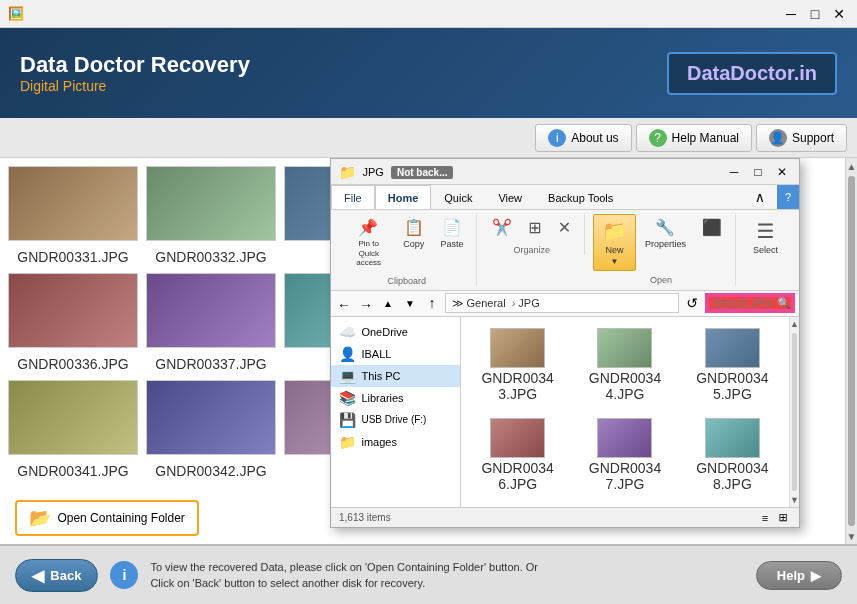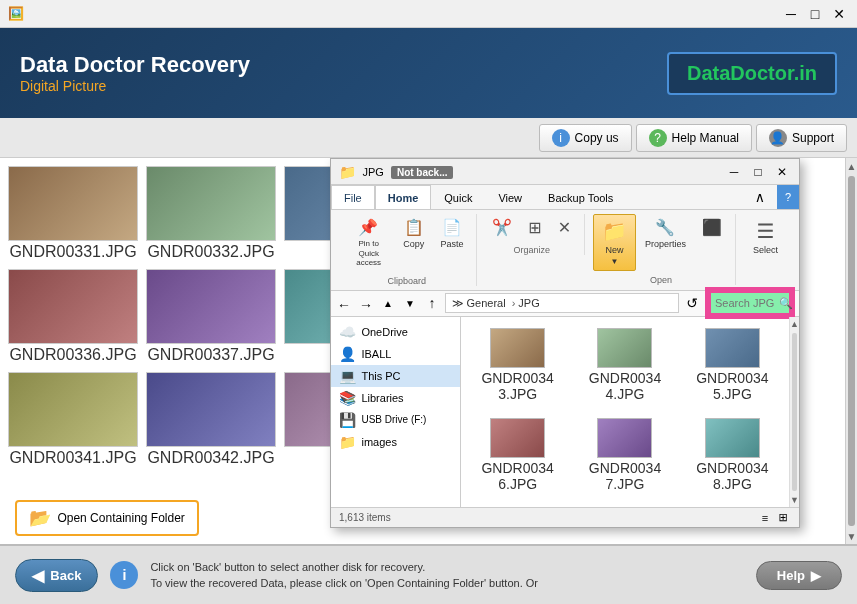--- a/index.html
+++ b/index.html
@@ -32,21 +32,21 @@
     .app-logo-brand {
       margin-left: auto;
       background: #1a3a5c;
       border: 2px solid #4a90d9;
       color: white;
       font-size: 20px;
       font-weight: bold;
       padding: 8px 18px;
       border-radius: 4px;
     }
-    .app-logo-brand span { color: #22c55e; }
+    .app-logo-brand span { color: #c4b5fd; }
 
     
     .top-nav {
       background: #e8e8e8;
       height: 40px;
       display: flex;
       align-items: center;
       justify-content: flex-end;
       padding: 0 10px;
       border-bottom: 1px solid #ccc;
@@ -76,21 +76,21 @@
       position: relative;
     }
     .photo-row { display: flex; gap: 8px; }
     .photo-item { text-align: center; }
     .photo-thumb {
       width: 130px; height: 75px;
       background: #ddd;
       overflow: hidden;
       border: 1px solid #ccc;
     }
-    .photo-label { font-size: 16px; margin-top: 2px; color: #333; }
+    .photo-label { font-size: 14px; margin-top: 8px; color: #333; }
 
     
     .ph1 { background: linear-gradient(135deg, #8a6a4a, #c4a882); }
     .ph2 { background: linear-gradient(135deg, #6a8a6a, #a0c4a0); }
     .ph3 { background: linear-gradient(135deg, #4a6a8a, #7090b0); }
     .ph4 { background: linear-gradient(135deg, #8a4a4a, #c08080); }
     .ph5 { background: linear-gradient(135deg, #6a4a8a, #a080c0); }
     .ph6 { background: linear-gradient(135deg, #4a8a8a, #80c0c0); }
     .ph7 { background: linear-gradient(135deg, #8a8a4a, #c0c080); }
     .ph8 { background: linear-gradient(135deg, #4a4a8a, #8080c0); }
@@ -236,23 +236,23 @@
       border: 1px solid #ccc;
       background: #fff;
       font-size: 11px;
       padding: 0 6px;
       display: flex;
       align-items: center;
     }
     .addr-path-seg { color: #333; }
     .addr-path-arrow { color: #666; margin: 0 3px; }
     .addr-search {
-      height: 32px;
-      border: 6px solid #ec4899;
-      background: #86efac;
+      height: 20px;
+      border: 4px solid #ec4899;
+      background: #ef4444;
       font-size: 11px;
       padding: 0 4px;
       display: flex; align-items: center; gap: 4px;
       width: 90px;
     }
     .addr-search input {
       border: none; outline: none; font-size: 11px; width: 60px; background: transparent;
     }
 
     
@@ -426,21 +426,21 @@
     <div class="app-logo-sub">Digital Picture</div>
   </div>
   <div class="app-logo-brand">
     <span>DataDoctor.in</span>
   </div>
 </div>
 
 <div class="top-nav">
   <button class="nav-btn">
     <span class="nav-btn-icon info">i</span>
-    <span>Copy us</span>
+    <span>About us</span>
   </button>
   <button class="nav-btn">
     <span class="nav-btn-icon help">?</span>
     <span>Help Manual</span>
   </button>
   <button class="nav-btn">
     <span class="nav-btn-icon support">👤</span>
     <span>Support</span>
   </button>
 </div>
@@ -684,20 +684,20 @@
   </div>
 </div>
 
 <div class="bottom-bar">
   <button class="back-btn">
     <span class="back-arrow">◀</span>
     <span>Back</span>
   </button>
   <div class="info-icon-circle">i</div>
   <div class="bottom-message">
+    <div>To view the recovered Data, please click on 'Open Containing Folder' button. Or</div>
     <div>Click on 'Back' button to select another disk for recovery.</div>
-    <div>To view the recovered Data, please click on 'Open Containing Folder' button. Or</div>
   </div>
   <button class="next-btn">
     <span>Help</span>
     <span>▶</span>
   </button>
 </div>
 
 </body></html>

